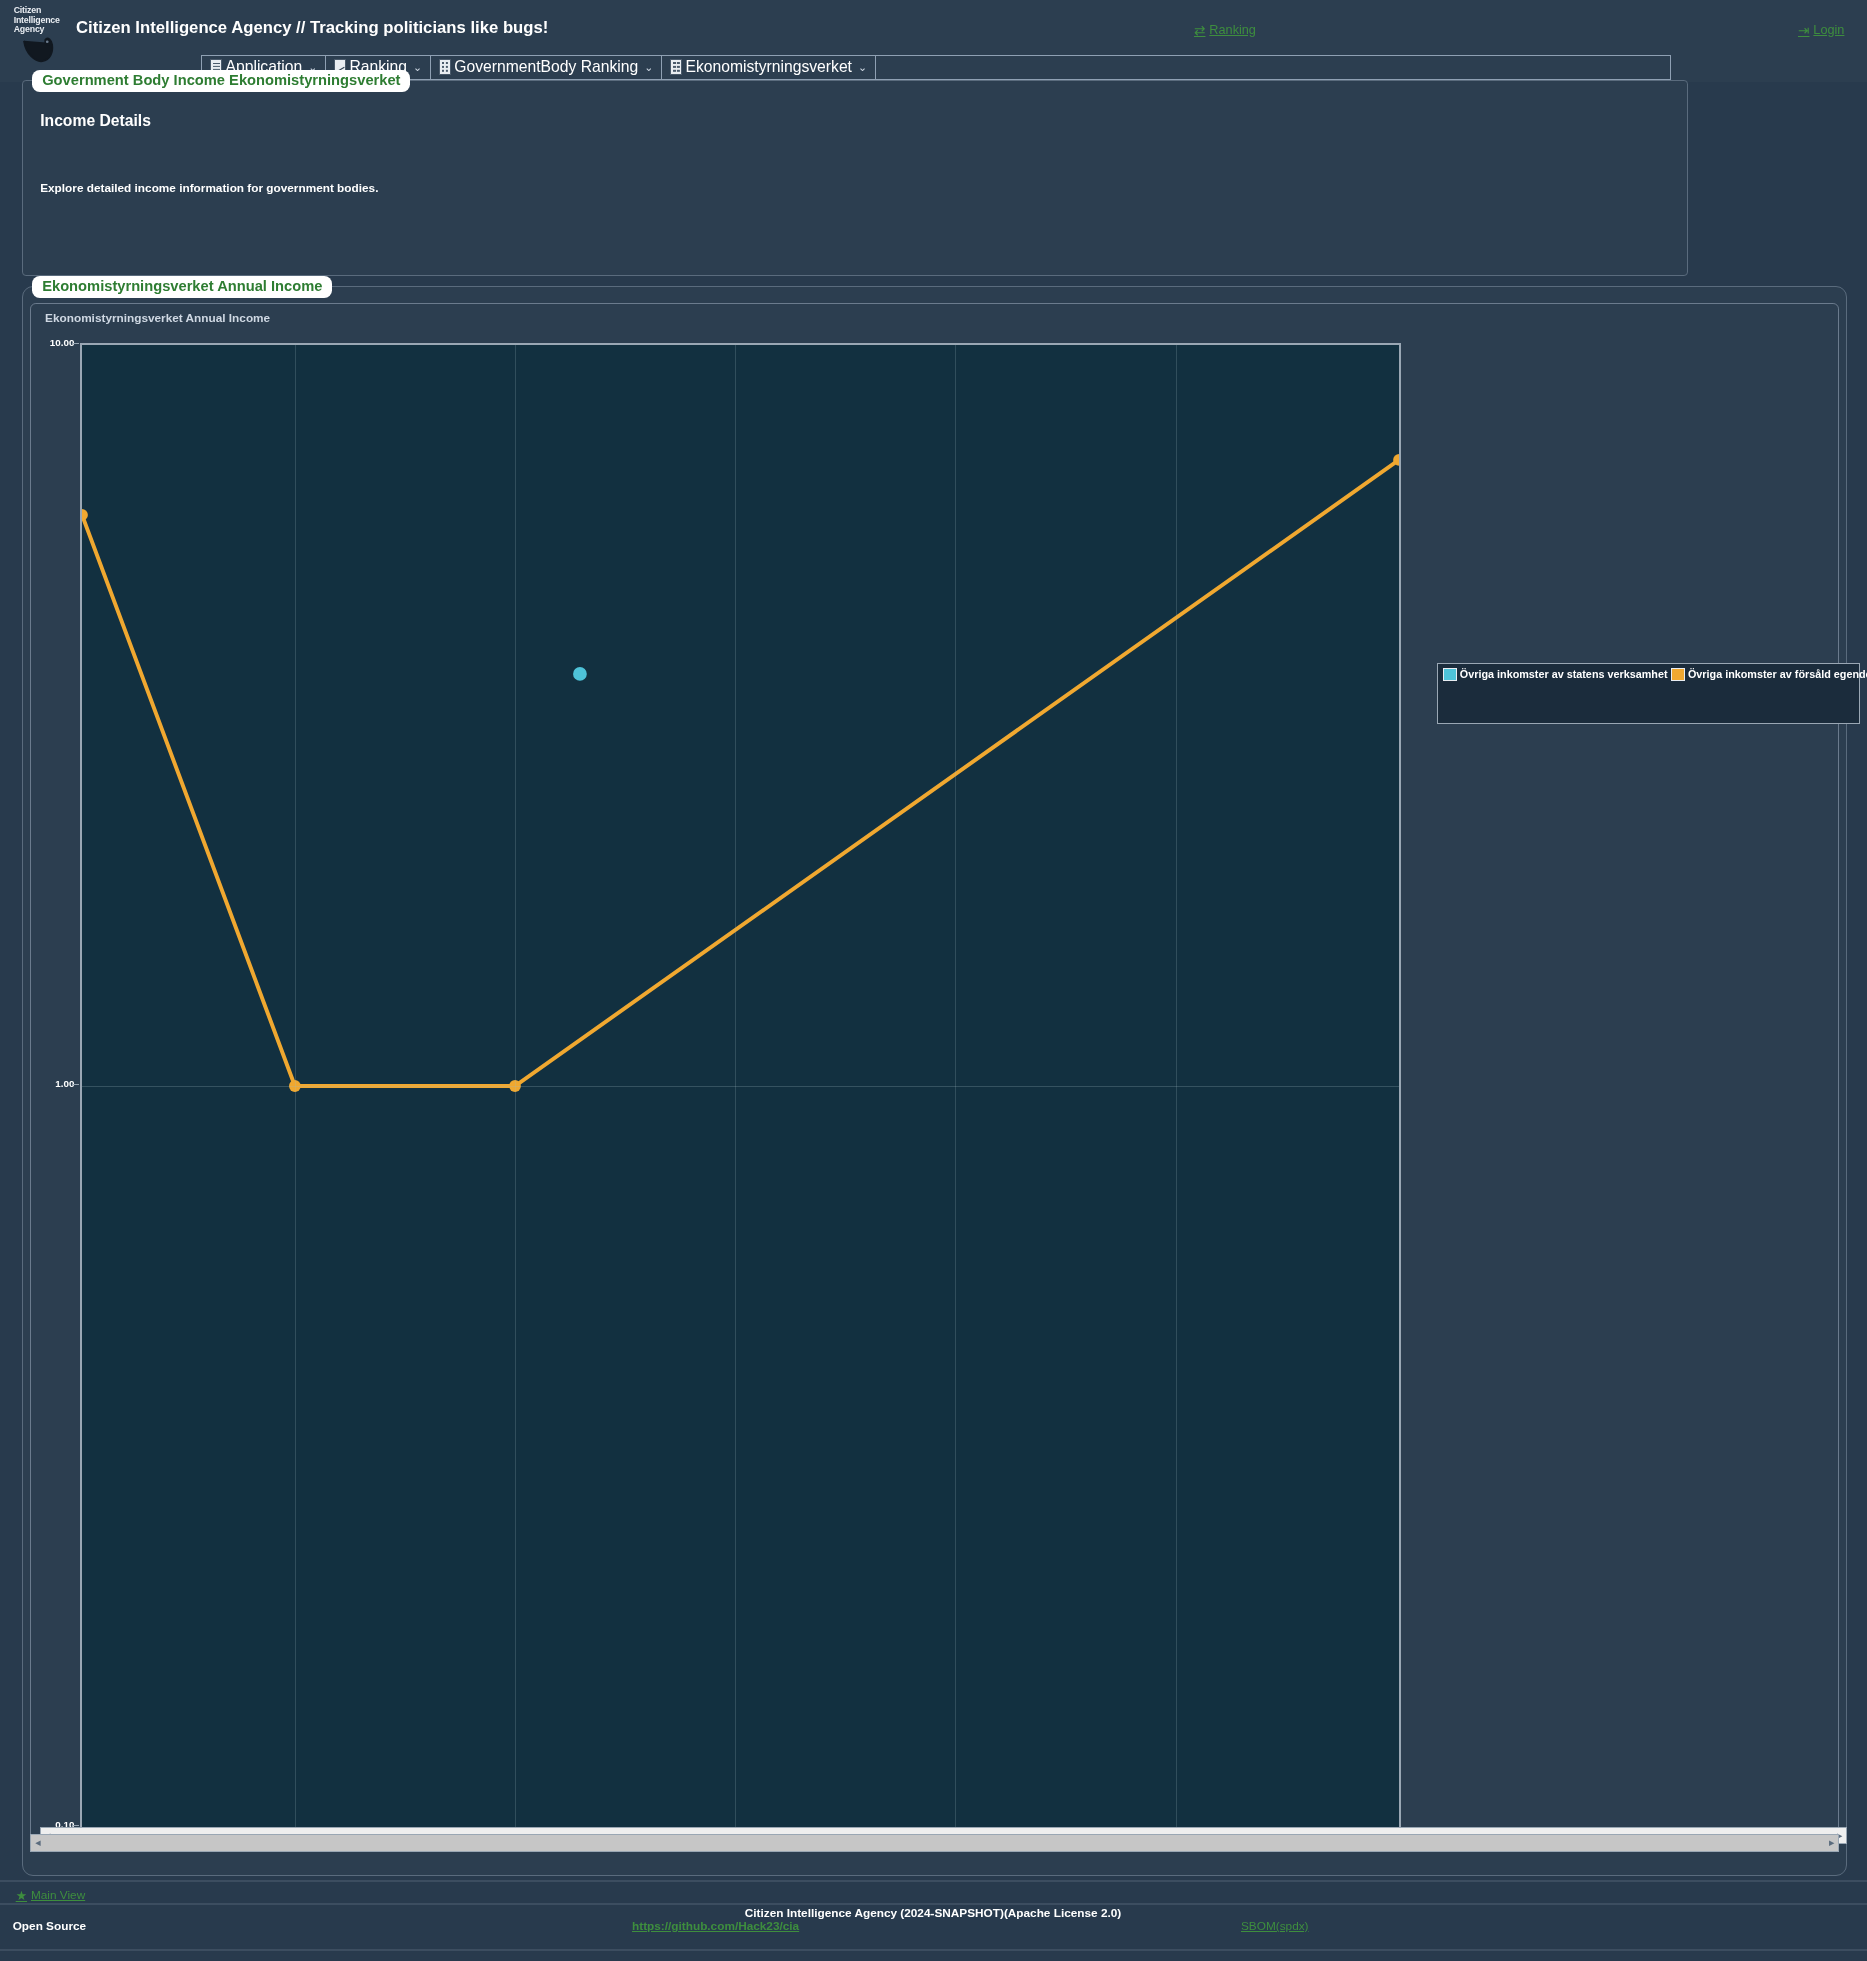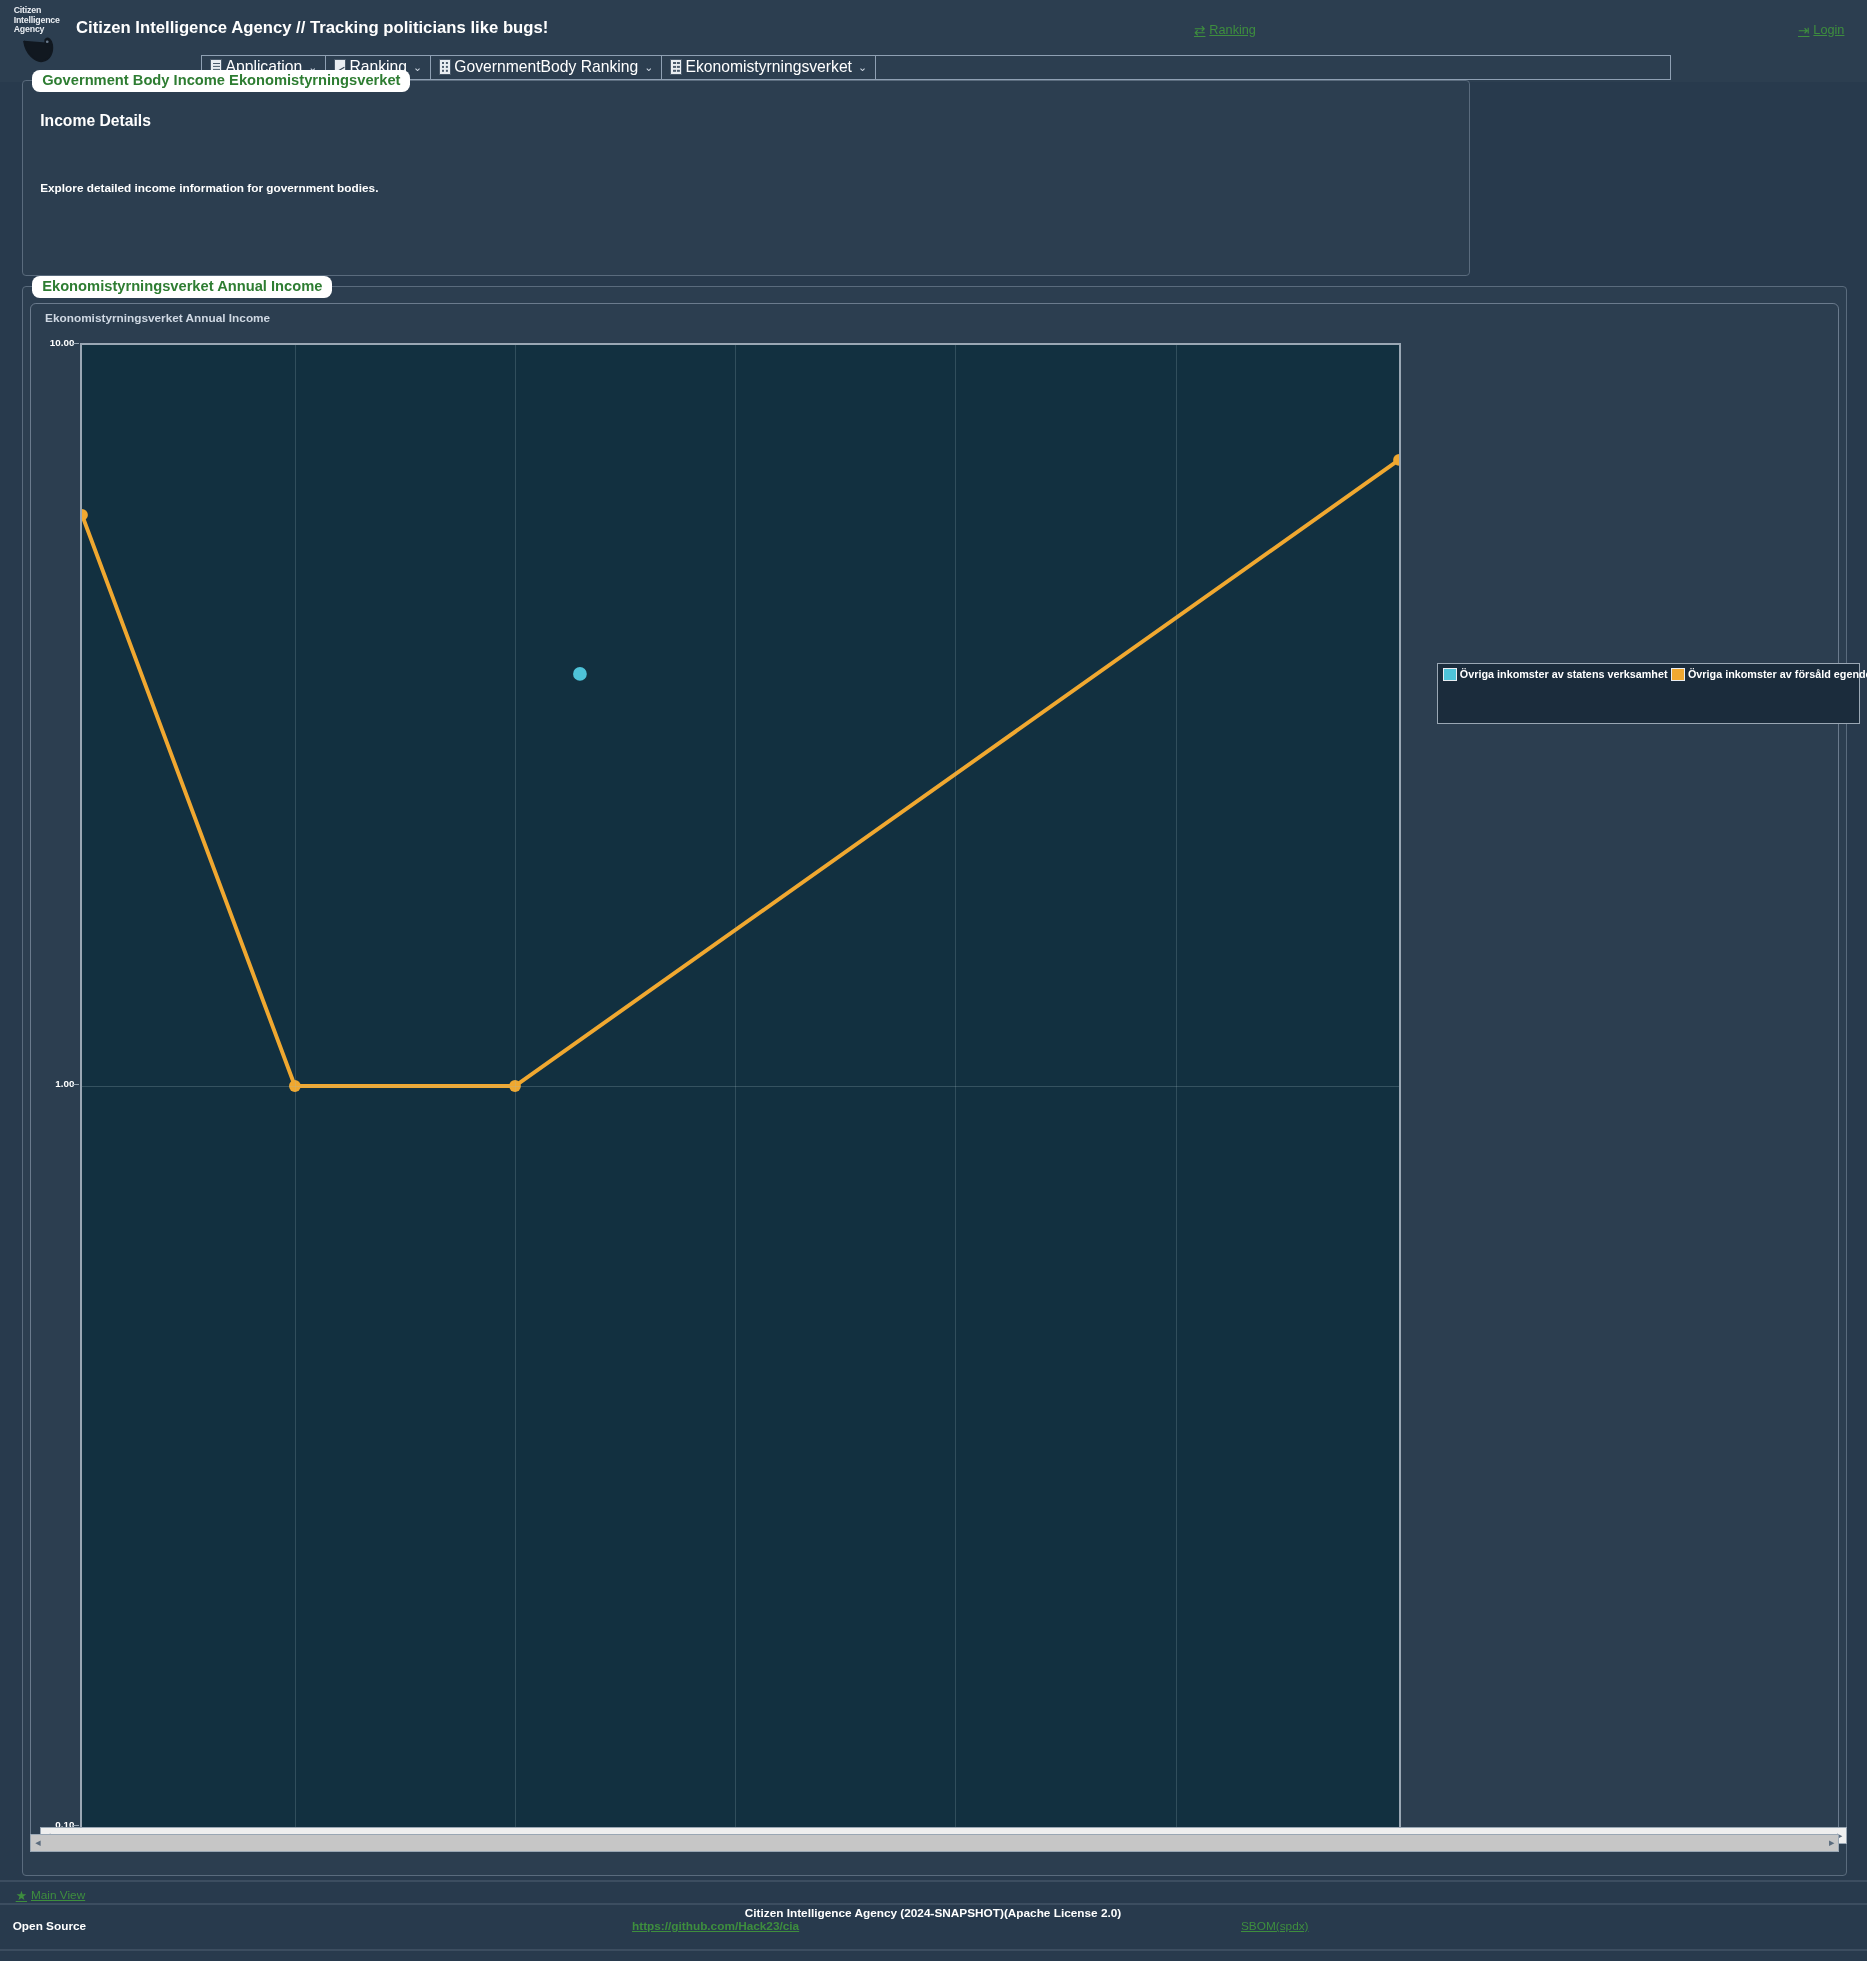--- a/index.html
+++ b/index.html
@@ -74,21 +74,21 @@
   .menu-item .mi-icon.bldg::after {
     content: ""; position: absolute; left: 2px; top: 2px;
     width: 2.9px; height: 2px; background: #4a5a6b;
     box-shadow: 3.9px 0 0 #4a5a6b, 0 3.9px 0 #4a5a6b, 3.9px 3.9px 0 #4a5a6b,
                 0 7.8px 0 #4a5a6b, 3.9px 7.8px 0 #4a5a6b;
   }
   .caret { font-size: 10.8px; color: #cfd8e3; margin-left: 2.9px; }
 
   
   .page-card {
-    position: absolute; left: 21.6px; top: 80px; width: 1448px; height: 196px;
+    position: absolute; left: 21.6px; top: 80px; width: 1666px; height: 196px;
     background: #2c3e50;
     border: 1px solid #5a6b7d;
     border-radius: 3.9px;
   }
   .card-legend {
     position: absolute; left: 9.8px; top: -10.8px; height: 21.6px;
     background: #ffffff; border-radius: 7.8px;
     padding: 1px 9.8px 0 9.8px;
     color: #2e7d32; font-size: 14.7px; font-weight: bold; white-space: nowrap;
     line-height: 19.6px;
@@ -100,21 +100,21 @@
   .section-desc {
     position: absolute; left: 17.6px; top: 100px;
     color: #ffffff; font-size: 11.8px; font-weight: bold;
   }
 
   
   .chart-card {
     position: absolute; left: 21.6px; top: 286px; width: 1825px; height: 1590px;
     background: #2c3e50;
     border: 1px solid #5a6b7d;
-    border-radius: 4px;
+    border-radius: 11px;
   }
   .chart-inner {
     position: absolute; left: 7.8px; top: 15.7px; width: 1809px; height: 1549px;
     border: 1px solid #6b7b8d; border-radius: 5.9px;
     background: #2c3e50;
   }
   .chart-subtitle {
     position: absolute; left: 13.7px; top: 7.8px;
     color: #cfd8e3; font-size: 11.8px; font-weight: bold;
   }

